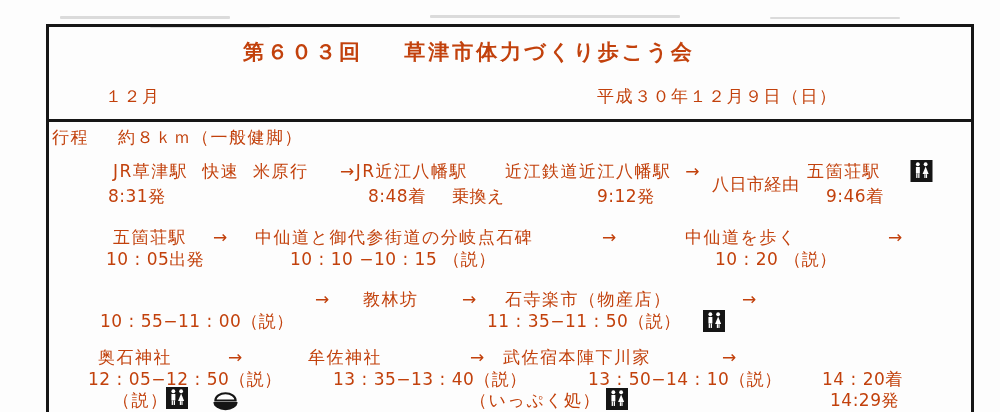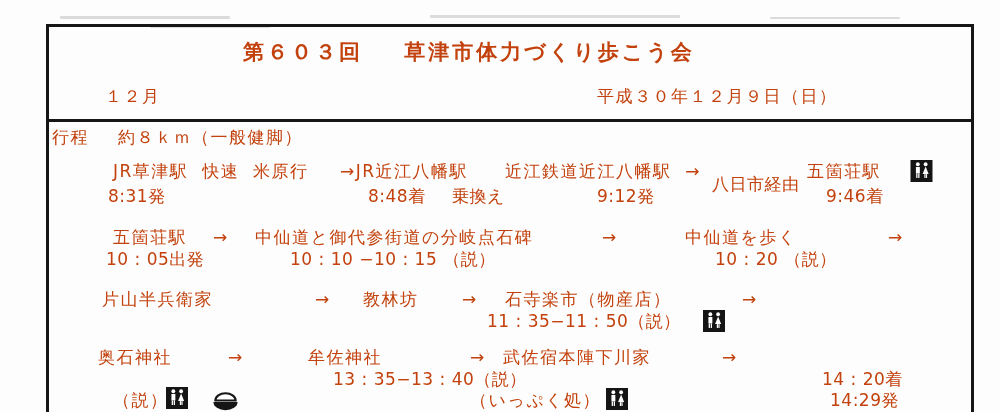--- a/index.html
+++ b/index.html
@@ -74,27 +74,27 @@
   <span class="seg" style="left:213px;top:227px">→</span>
   <span class="seg" style="left:255px;top:227px">中仙道と御代参街道の分岐点石碑</span>
   <span class="seg" style="left:602px;top:227px">→</span>
   <span class="seg" style="left:685px;top:227px">中仙道を歩く</span>
   <span class="seg" style="left:888px;top:227px">→</span>
 
   <span class="seg time" style="left:106px;top:249px">10 : 05出発</span>
   <span class="seg time" style="left:290px;top:249px">10 : 10 −10 : 15 （説）</span>
   <span class="seg time" style="left:715px;top:249px">10 : 20 （説）</span>
 
-  <span class="seg" style="left:102px;top:289px">片山半兵衛家</span>
   <span class="seg" style="left:315px;top:289px">→</span>
   <span class="seg" style="left:363px;top:289px">教林坊</span>
   <span class="seg" style="left:462px;top:289px">→</span>
   <span class="seg" style="left:505px;top:289px">石寺楽市（物産店）</span>
   <span class="seg" style="left:742px;top:289px">→</span>
 
+  <span class="seg time" style="left:100px;top:311px">10 : 55−11 : 00（説）</span>
   <span class="seg time" style="left:487px;top:311px">11 : 35−11 : 50（説）</span>
   <span class="icon" style="left:703px;top:310px">
     <svg width="22" height="22" viewBox="0 0 24 24">
         <rect width="24" height="24" fill="#151515"></rect>
         <circle cx="8" cy="4.6" r="2.1" fill="#fff"></circle>
         <rect x="5.9" y="7.6" width="4.3" height="7" fill="#fff"></rect>
         <rect x="6.2" y="14.6" width="1.4" height="5" fill="#fff"></rect>
         <rect x="8.4" y="14.6" width="1.4" height="5" fill="#fff"></rect>
         <circle cx="16.5" cy="4.6" r="2.1" fill="#fff"></circle>
         <path d="M16.5 7.2l3.3 8.2h-6.6z" fill="#fff"></path>
@@ -103,21 +103,23 @@
       </svg>
   </span>
 
   <span class="seg" style="left:98px;top:347px">奥石神社</span>
   <span class="seg" style="left:228px;top:347px">→</span>
   <span class="seg" style="left:308px;top:347px">牟佐神社</span>
   <span class="seg" style="left:470px;top:347px">→</span>
   <span class="seg" style="left:503px;top:347px">武佐宿本陣下川家</span>
   <span class="seg" style="left:722px;top:347px">→</span>
 
+  <span class="seg time" style="left:88px;top:369px">12 : 05−12 : 50（説）</span>
   <span class="seg time" style="left:333px;top:369px">13 : 35−13 : 40（説）</span>
+  <span class="seg time" style="left:588px;top:369px">13 : 50−14 : 10（説）</span>
   <span class="seg time" style="left:822px;top:369px">14 : 20着</span>
 
   <span class="seg" style="left:113px;top:390px">（説）</span>
   <span class="icon" style="left:166px;top:387px">
     <svg width="22" height="22" viewBox="0 0 24 24">
         <rect width="24" height="24" fill="#151515"></rect>
         <circle cx="8" cy="4.6" r="2.1" fill="#fff"></circle>
         <rect x="5.9" y="7.6" width="4.3" height="7" fill="#fff"></rect>
         <rect x="6.2" y="14.6" width="1.4" height="5" fill="#fff"></rect>
         <rect x="8.4" y="14.6" width="1.4" height="5" fill="#fff"></rect>

